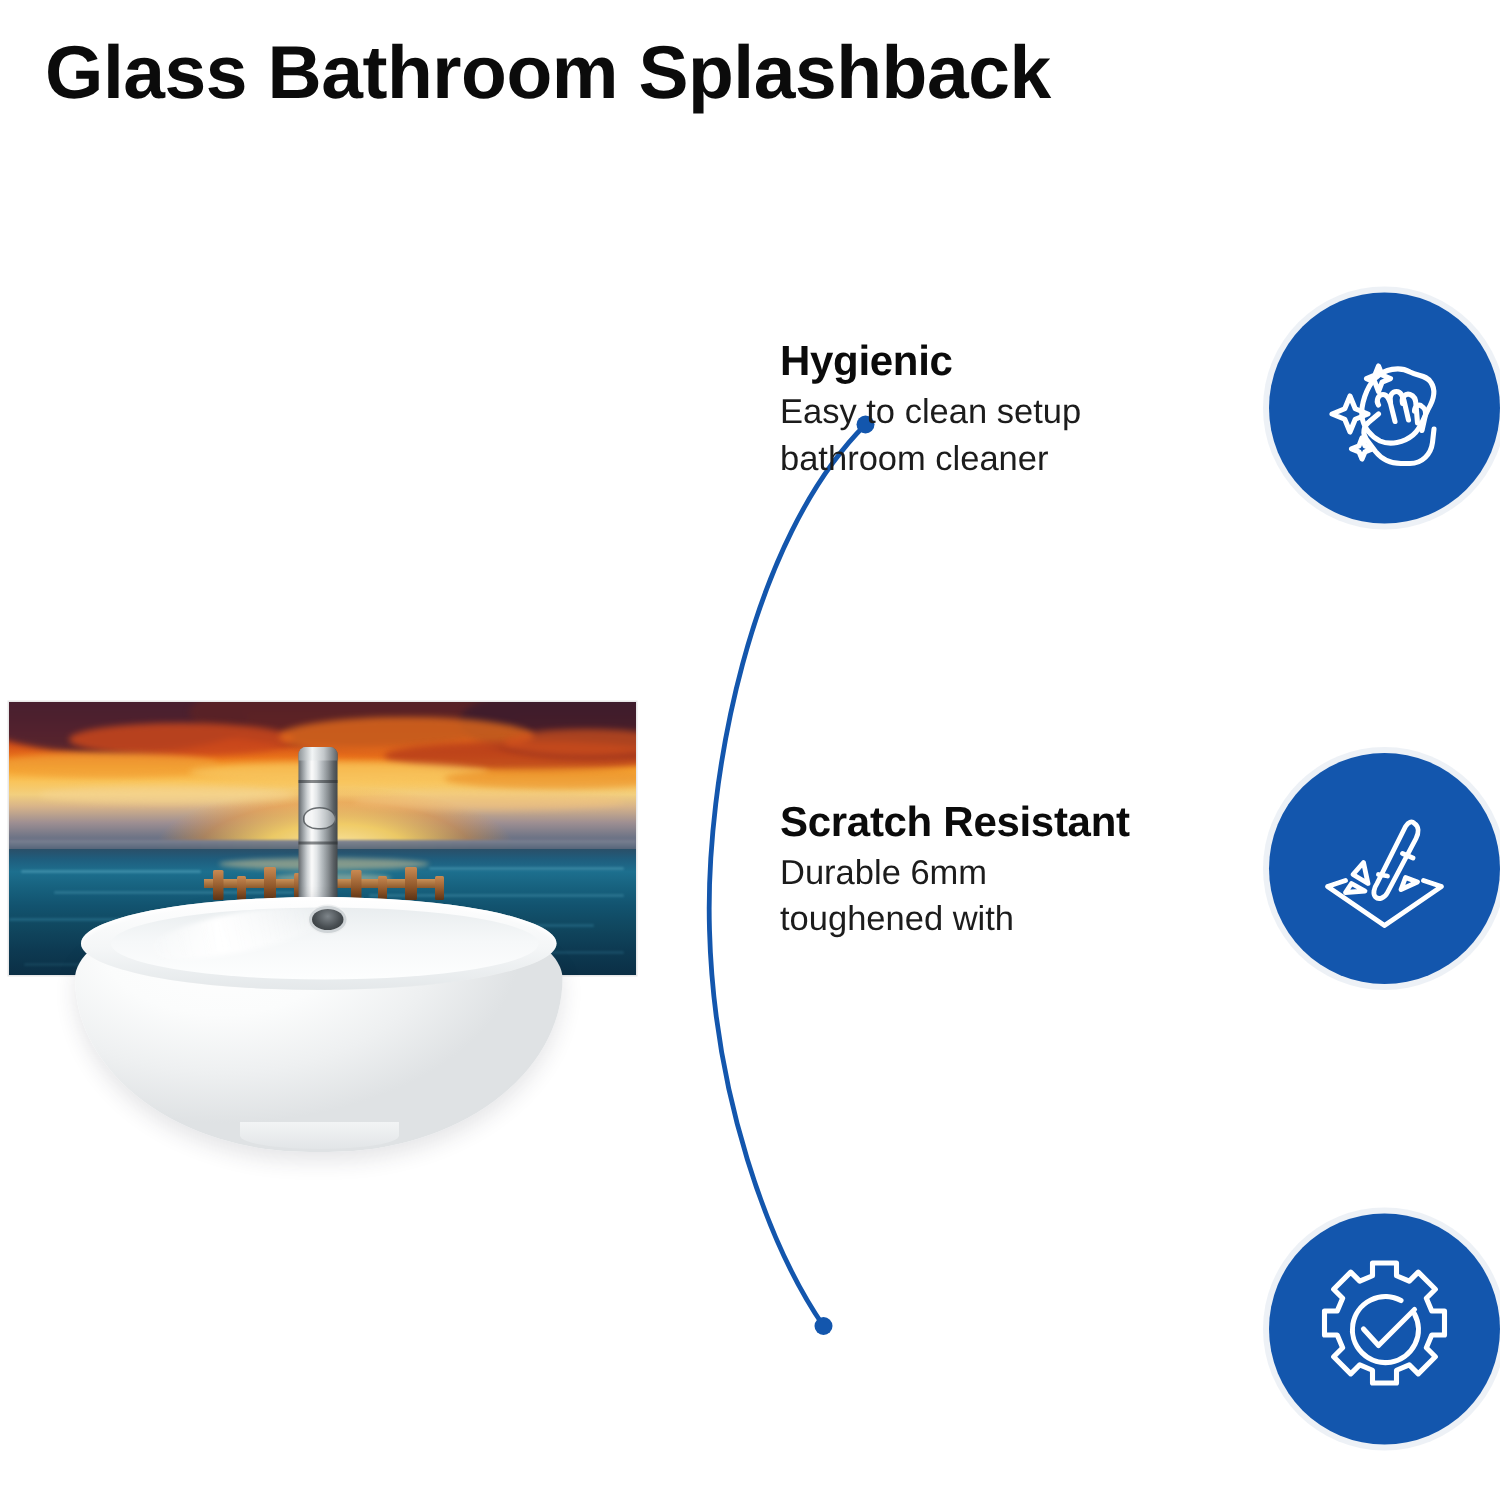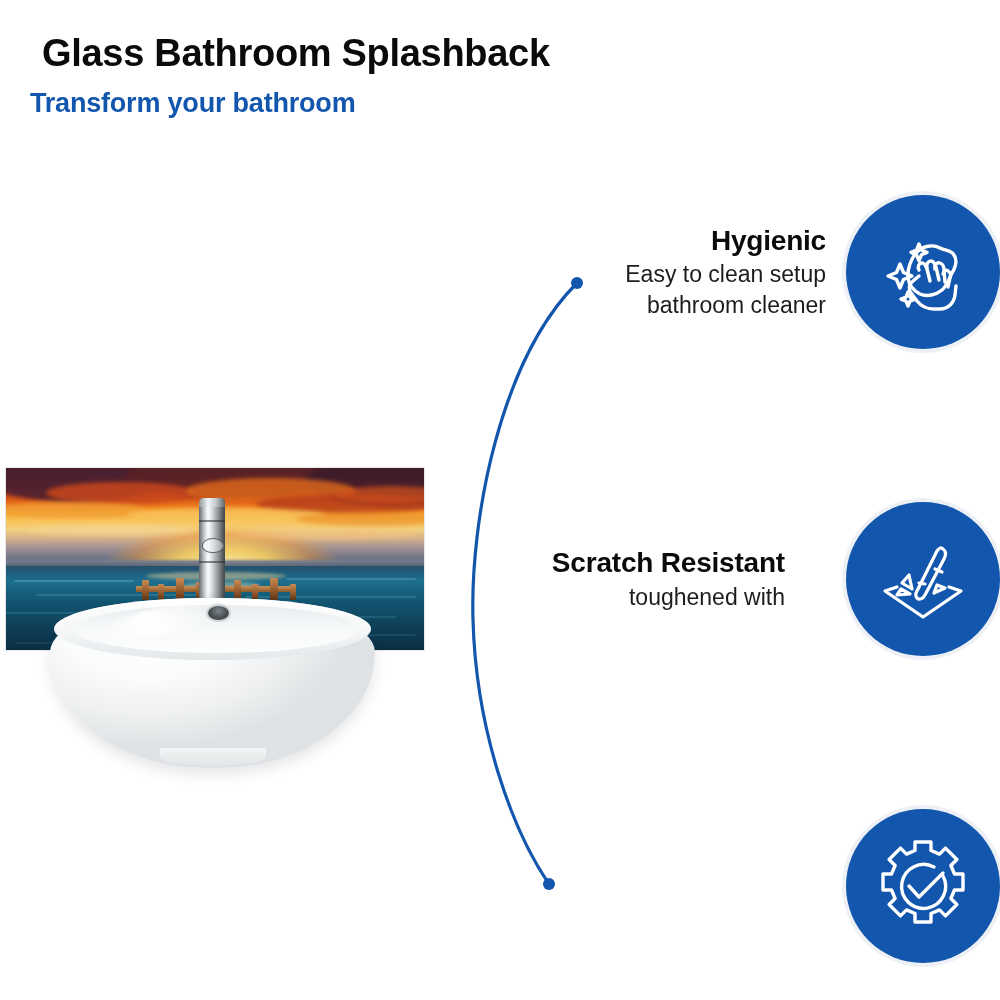--- a/index.html
+++ b/index.html
@@ -20,26 +20,26 @@
   }
 
   
   #header {
     position: absolute;
     left: 30px;
     top: 20px;
     width: 760px;
   }
   #main-title {
-    font-size: 38px;
+    font-size: 50px;
     font-weight: 700;
     color: #0b0b0b;
     letter-spacing: -0.3px;
     line-height: 1.12;
-    margin: 12px;
+    margin: 0;
     white-space: nowrap;
   }
   #sub-title {
     font-size: 27px;
     font-weight: 700;
     color: #1356ad;
     letter-spacing: -0.2px;
     line-height: 1.2;
     margin: 8px 0 0 0;
     white-space: nowrap;
@@ -261,21 +261,21 @@
     height: 160px;
     display: flex;
     align-items: center;
   }
   #feature-0 { top: 192px; }
   #feature-1 { top: 499px; gap: 41px; }
   #feature-2 { top: 806px; }
 
   .feature-text {
     width: 330px;
-    text-align: right;
+    text-align: left;
     padding-right: 4px;
   }
   .feature-title {
     font-size: 28px;
     font-weight: 700;
     color: #0b0b0b;
     letter-spacing: -0.2px;
     line-height: 1.2;
     margin: 0 0 2px 0;
     white-space: nowrap;
@@ -302,21 +302,20 @@
   }
   .icon-badge svg { display: block; }
 </style>
 </head>
 <body>
 
 <div id="page">
 
   <div id="header">
     <h1 id="main-title">Glass Bathroom Splashback</h1>
-    <h2 id="sub-title">Transform your bathroom</h2>
   </div>
 
   <div id="product-figure">
 
     <div id="splashback-panel">
       <div class="sky"></div>
 
       <div class="cloud" style="left:-20px;top:-10px;width:180px;height:44px;background:#4a2030;"></div>
       <div class="cloud" style="left:120px;top:-16px;width:220px;height:46px;background:#5a2226;"></div>
       <div class="cloud" style="left:300px;top:-12px;width:180px;height:50px;background:#3e1c2c;"></div>
@@ -409,20 +408,21 @@
           <path d="M33 68 l2 5.2 L40 75.2 l-5 2 L33 82 l-2 -4.8 L26 75.2 l5 -2 z"></path>
         </svg>
       </span>
     </div>
   </div>
 
   <div class="feature" id="feature-1">
     <div class="feature-text">
       <div class="feature-title">Scratch Resistant</div>
       <div class="feature-desc">
+        <div>Durable 6mm</div>
         <div>toughened with</div>
       </div>
     </div>
     <div class="icon-badge">
       <span>
         <svg width="100" height="100" viewBox="0 0 100 100" fill="none" stroke="#ffffff" stroke-width="3.2" stroke-linecap="round" stroke-linejoin="round">
 
           <path d="M50 88 L12 62 L24 58 M50 88 L88 62 L76 58"></path>
 
           <path d="M70 20 c3 2 3 6 1 10 L52 66 c-2 4 -6 5 -8 3 c-2 -2 -1 -6 1 -9 L64 22 c2 -3 4 -4 6 -2 z"></path>

